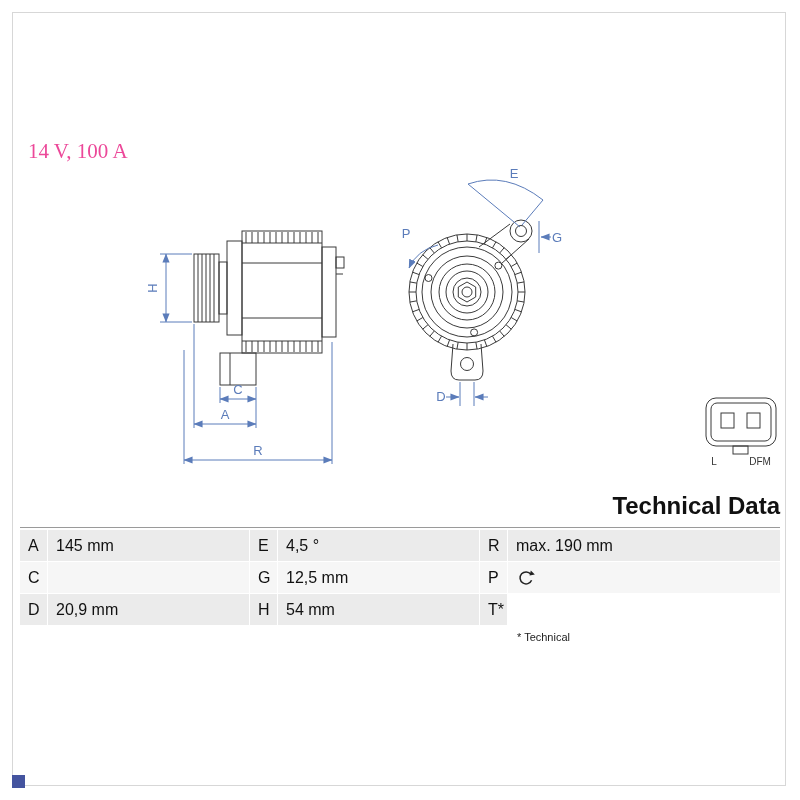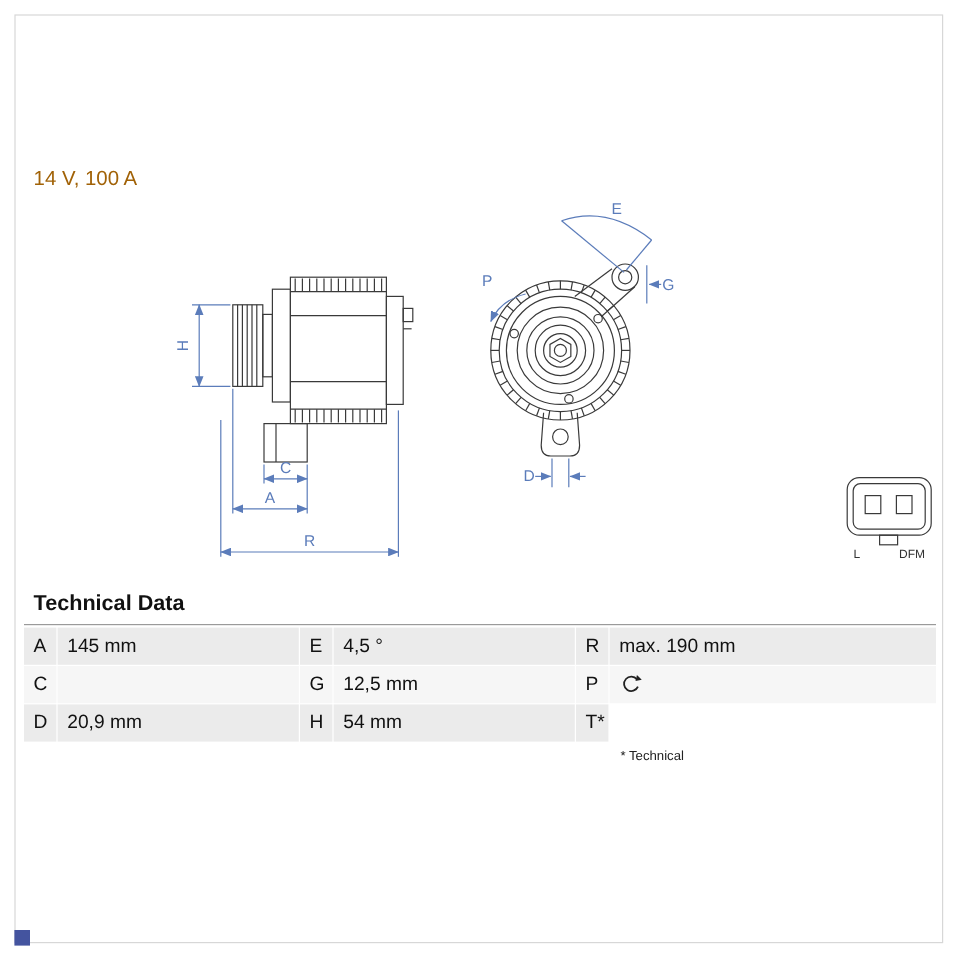--- a/index.html
+++ b/index.html
@@ -8,29 +8,29 @@
     font-family:"Liberation Sans",sans-serif;color:#111;overflow:hidden;
   }
   .frame{
     position:absolute;left:12px;top:12px;width:774px;height:774px;
     border:1px solid #d7d7d7;box-sizing:border-box;
   }
   .corner-accent{
     position:absolute;left:12px;top:775px;width:13px;height:13px;background:#44549f;
   }
   .rating{
-    position:absolute;left:28px;top:139px;font-size:17px;color:#a16207;
+    position:absolute;left:28px;top:139px;font-size:21px;color:#ec4899;font-family:Liberation Serif, serif;
   }
   svg.draw{position:absolute;left:0;top:0;}
   svg text{font-family:"Liberation Sans",sans-serif;}
   .dimtext{fill:#5b7cba;font-size:13px;}
   .pintext{fill:#333;font-size:10px;}
 
   .tech{position:absolute;left:20px;top:492px;width:760px;}
-  .tech-title{font-size:18px;font-weight:bold;padding-left:8px;color:#111;}
+  .tech-title{font-size:24px;font-weight:bold;padding-left:8px;color:#111;text-align:right;}
   .tech-rule{border-top:1px solid #9a9a9a;margin-top:7px;}
   .rows{margin-top:2px;}
   .t-row{
     display:grid;grid-template-columns:27px 201px 27px 201px 27px 1fr;
     column-gap:1px;margin-bottom:1px;
   }
   .t-cell{
     height:31px;line-height:31px;padding-left:8px;font-size:16px;
     white-space:nowrap;overflow:hidden;
   }

